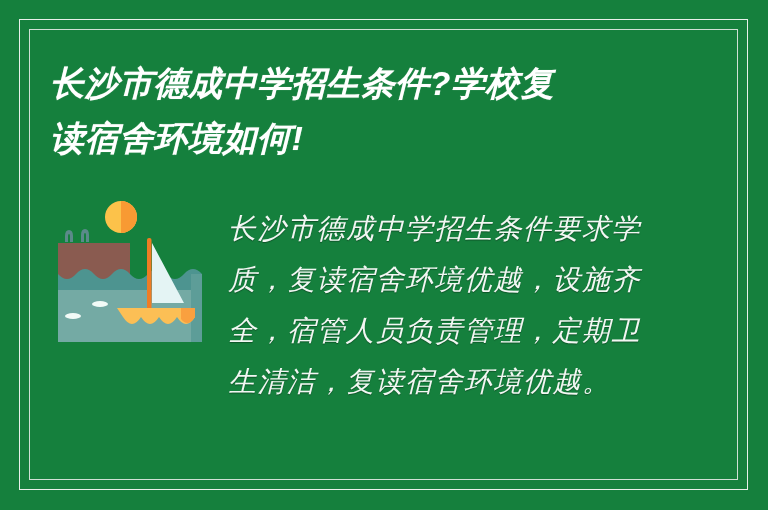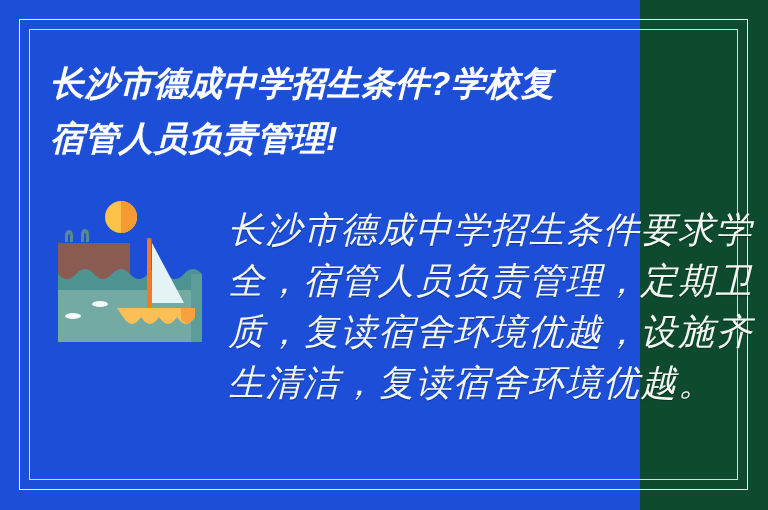--- a/index.html
+++ b/index.html
@@ -9,23 +9,23 @@
   body {
     width: 768px;
     height: 510px;
     overflow: hidden;
     background: #0d4a2e;
     font-family: "Liberation Sans", sans-serif;
   }
 
   #poster {
     position: relative;
-    width: 640px;
+    width: 768px;
     height: 510px;
-    background: #1d4ed8;
+    background: #15803d;
   }
 
   
   .frame-outer {
     position: absolute;
     left: 19px;
     top: 19px;
     width: 729px;
     height: 471px;
     border: 1px solid #e8f0ea;
@@ -78,41 +78,41 @@
 
   
   .body-block {
     position: absolute;
     left: 228px;
     top: 205px;
     width: 432px;
   }
   .body-line {
     color: #f2f7f3;
-    font-family: Liberation Serif, serif;
-    font-size: 36px;
+    font-family: Liberation Mono, monospace;
+    font-size: 28px;
     font-style: italic;
     font-weight: 400;
     line-height: 51px;
     letter-spacing: 1.5px;
     white-space: nowrap;
     text-shadow: 0 1px 1px rgba(0,0,0,0.35);
   }
 </style>
 </head>
 <body>
 
 <div id="poster">
 
   <div class="frame-outer"></div>
   <div class="frame-inner"></div>
 
   <div class="title-block">
     <div class="title-line">长沙市德成中学招生条件?学校复</div>
-    <div class="title-line">宿管人员负责管理!</div>
+    <div class="title-line">读宿舍环境如何!</div>
   </div>
 
   <div class="illustration">
     <svg viewBox="0 0 150 150" xmlns="http://www.w3.org/2000/svg">
 
       <g>
         <circle cx="66" cy="22" r="16" fill="#fcc24a"></circle>
         <path d="M66 6 A16 16 0 0 1 66 38 Z" fill="#f89a33"></path>
       </g>
 
@@ -148,18 +148,18 @@
 
         <path d="M62 113 L140 113 L140 122
                  q-9 14 -18 0 q-9 14 -18 0 q-9 14 -18 0 q-9 14 -18 0 Z" fill="#fcbf55"></path>
         <path d="M126 113 L140 113 L140 122 q-7 11 -14 2 Z" fill="#f9a03f"></path>
       </g>
     </svg>
   </div>
 
   <div class="body-block">
     <div class="body-line">长沙市德成中学招生条件要求学</div>
+    <div class="body-line">质，复读宿舍环境优越，设施齐</div>
     <div class="body-line">全，宿管人员负责管理，定期卫</div>
-    <div class="body-line">质，复读宿舍环境优越，设施齐</div>
     <div class="body-line">生清洁，复读宿舍环境优越。</div>
   </div>
 
 </div>
 
 </body></html>

